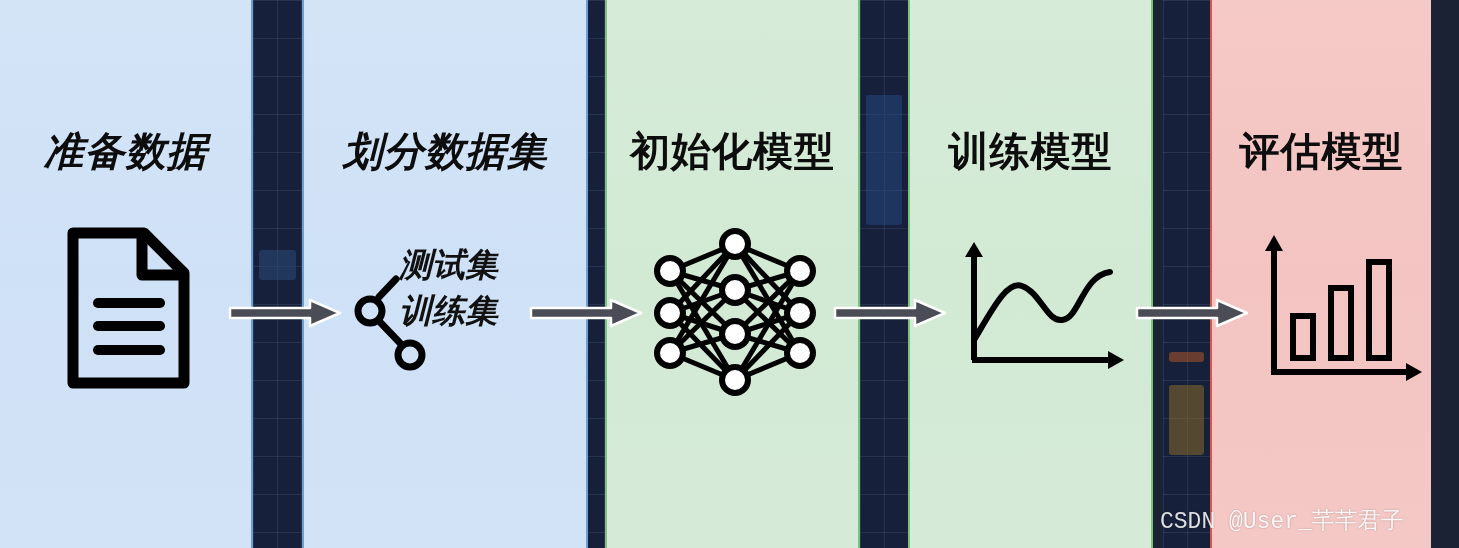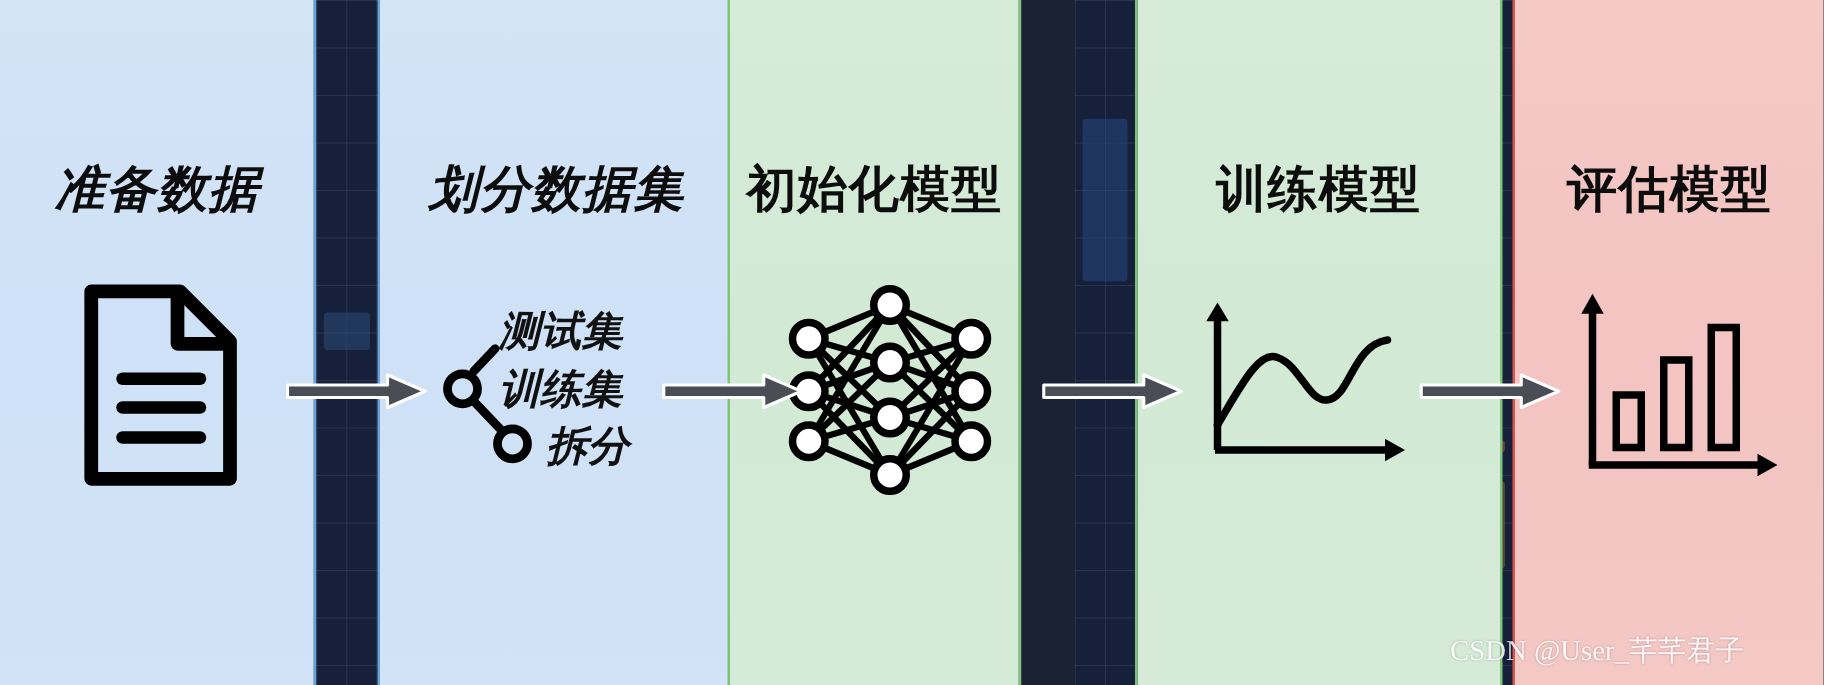--- a/index.html
+++ b/index.html
@@ -35,21 +35,21 @@
   .icon { position: absolute; }
 
   .arrow { position: absolute; top: 298px; height: 30px; }
 
   .split-labels { position: absolute; font-size: 33px; font-weight: bold; color: #111; line-height: 46px; }
 
   .watermark {
     position: absolute; left: 1160px; top: 505px;
     font-size: 23px; color: #ffffff; opacity: 0.85;
     text-shadow: 0 0 2px rgba(0,0,0,0.35);
-    font-family: Liberation Serif, serif;
+    font-family: Liberation Mono, monospace;
   }
 </style>
 </head>
 <body>
 
 <div class="strip" style="left:253px;width:49px;">
   <div class="glow" style="top:250px;height:30px;background:#2c4a78;"></div>
 </div>
 <div class="strip" style="left:556px;width:49px;"></div>
 <div class="strip" style="left:860px;width:48px;">
@@ -75,25 +75,24 @@
   <div class="title">划分数据集</div>
   <svg class="icon" style="left:48px;top:275px;" width="90" height="110" viewBox="0 0 90 110">
     <line x1="44" y1="4" x2="27" y2="22" stroke="#000" stroke-width="7" stroke-linecap="round"></line>
     <circle cx="18" cy="36" r="12" fill="none" stroke="#000" stroke-width="7"></circle>
     <line x1="27" y1="46" x2="48" y2="68" stroke="#000" stroke-width="7" stroke-linecap="round"></line>
     <circle cx="58" cy="80" r="12" fill="none" stroke="#000" stroke-width="7"></circle>
   </svg>
   <div class="split-labels" style="left:95px;top:242px;">
     <div>测试集</div>
     <div>训练集</div>
-    <div style="padding-left:38px;">拆分</div>
   </div>
 </div>
 
-<div class="panel green" style="left:582px;width:235px;">
+<div class="panel green" style="left:605px;width:255px;">
   <div class="title">初始化模型</div>
   <svg class="icon" style="left:38px;top:228px;" width="180" height="170" viewBox="0 0 180 170">
     <g stroke="#000" stroke-width="5">
       <line x1="25" y1="43" x2="90" y2="16"></line>
         <line x1="25" y1="43" x2="90" y2="62"></line>
         <line x1="25" y1="43" x2="90" y2="106"></line>
         <line x1="25" y1="43" x2="90" y2="152"></line>
       <line x1="25" y1="85" x2="90" y2="16"></line>
         <line x1="25" y1="85" x2="90" y2="62"></line>
         <line x1="25" y1="85" x2="90" y2="106"></line>
@@ -123,32 +122,32 @@
         <circle cx="90" cy="62" r="13"></circle>
         <circle cx="90" cy="106" r="13"></circle>
         <circle cx="90" cy="152" r="13"></circle>
       <circle cx="155" cy="43" r="13"></circle>
         <circle cx="155" cy="85" r="13"></circle>
         <circle cx="155" cy="125" r="13"></circle>
     </g>
   </svg>
 </div>
 
-<div class="panel green" style="left:908px;width:294px;">
+<div class="panel green" style="left:908px;width:245px;">
   <div class="title">训练模型</div>
   <svg class="icon" style="left:52px;top:240px;" width="170" height="135" viewBox="0 0 170 135">
     <line x1="12" y1="14" x2="12" y2="120" stroke="#000" stroke-width="6"></line>
     <polygon points="12,2 3,17 21,17" fill="#000"></polygon>
     <line x1="10" y1="120" x2="150" y2="120" stroke="#000" stroke-width="6"></line>
     <polygon points="162,120 146,111 146,129" fill="#000"></polygon>
     <path d="M12 100 C 30 70, 45 40, 60 46 C 78 52, 85 82, 100 80 C 118 78, 120 36, 148 32" fill="none" stroke="#000" stroke-width="6" stroke-linecap="round"></path>
   </svg>
 </div>
 
-<div class="panel pink" style="left:1210px;width:249px;">
+<div class="panel pink" style="left:1210px;width:221px;">
   <div class="title">评估模型</div>
   <svg class="icon" style="left:48px;top:232px;" width="170" height="150" viewBox="0 0 170 150">
     <line x1="14" y1="16" x2="14" y2="140" stroke="#000" stroke-width="6"></line>
     <polygon points="14,3 5,19 23,19" fill="#000"></polygon>
     <line x1="11" y1="140" x2="150" y2="140" stroke="#000" stroke-width="6"></line>
     <polygon points="162,140 146,131 146,149" fill="#000"></polygon>
     <rect x="33" y="84" width="20" height="42" fill="none" stroke="#000" stroke-width="6"></rect>
     <rect x="71" y="56" width="20" height="70" fill="none" stroke="#000" stroke-width="6"></rect>
     <rect x="109" y="30" width="20" height="96" fill="none" stroke="#000" stroke-width="6"></rect>
   </svg>

